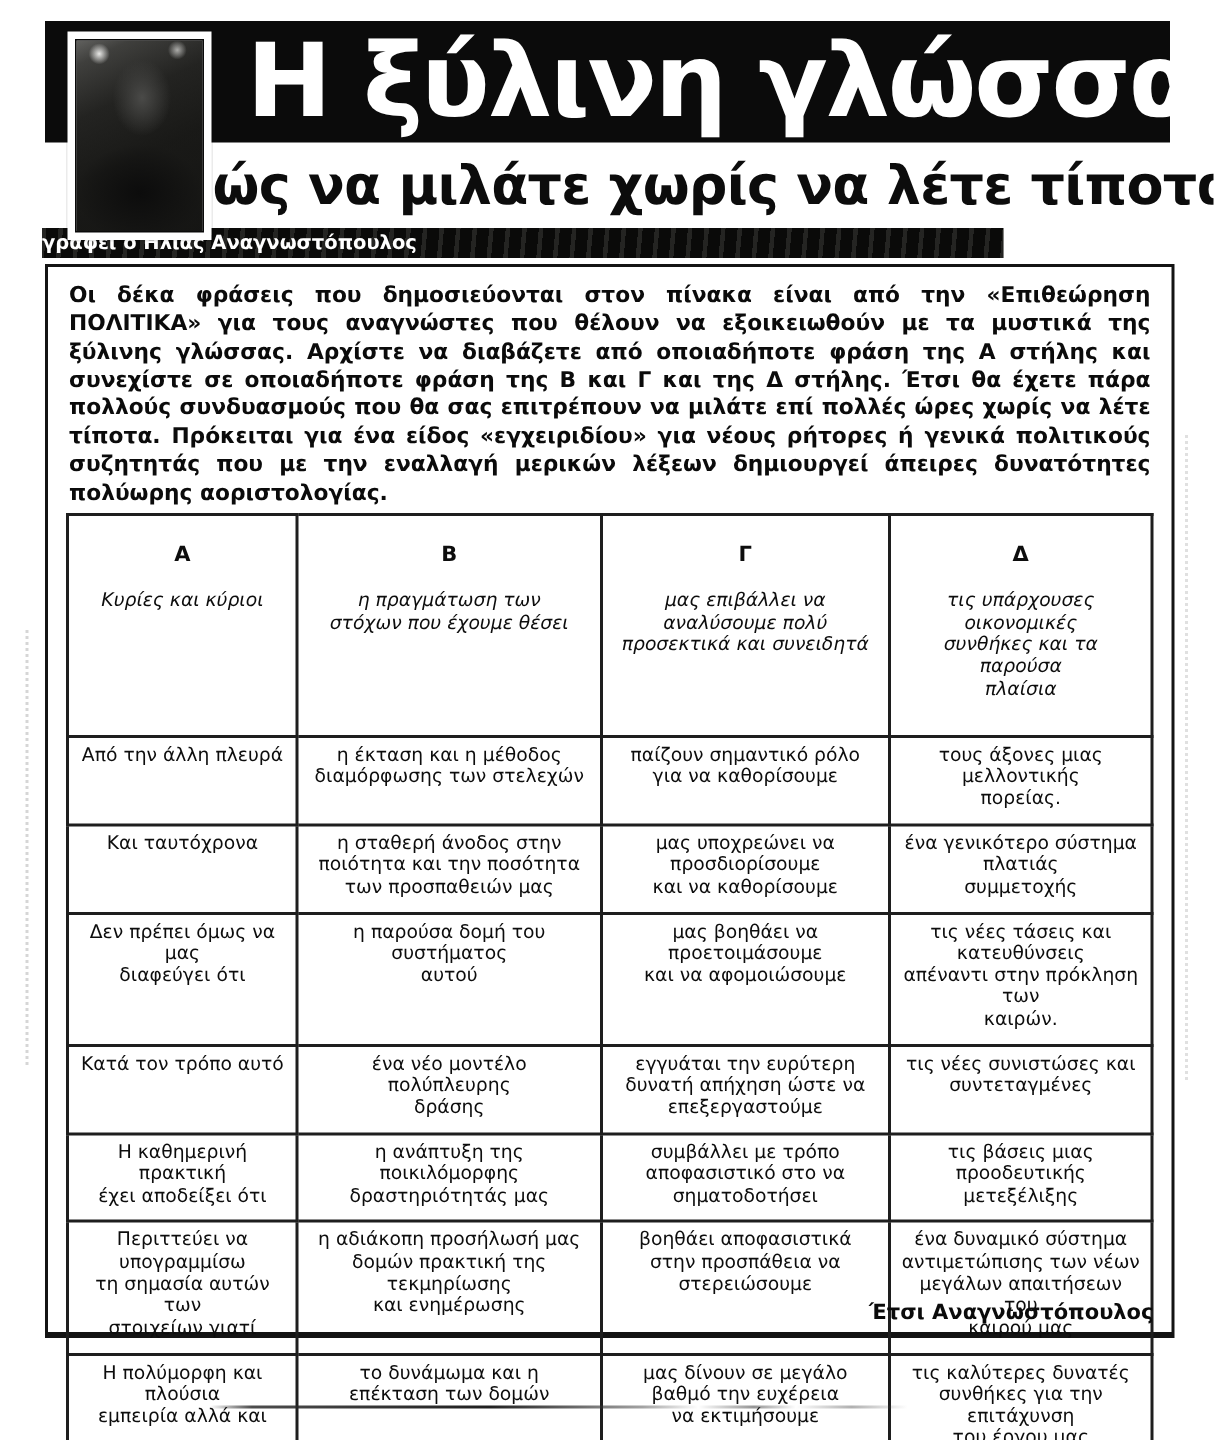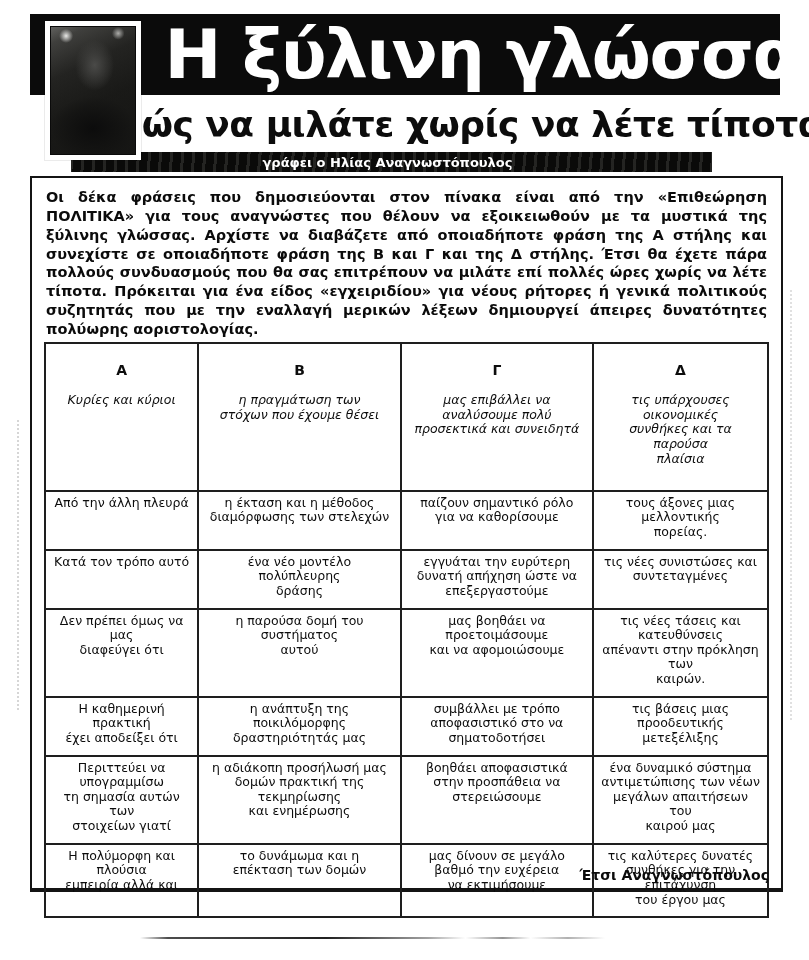--- a/index.html
+++ b/index.html
@@ -24,23 +24,22 @@
     position:absolute; left:150px; top:97px; width:634px; height:54px;
     display:flex; align-items:center; justify-content:center;
     font-size:36px; font-weight:700; letter-spacing:-0.5px; color:#0c0c0c;
     white-space:nowrap;
   }
   .byline-bar {
     position:absolute; left:28px; top:152px; width:641px; height:20px;
     background:
       repeating-linear-gradient(95deg, rgba(130,130,124,0.22) 0 3px, rgba(0,0,0,0) 3px 11px),
       #0a0a09;
-    display:flex; align-items:center; justify-content:center;
+    display:flex; align-items:center; justify-content:flex-start;
     padding-right:8px;
-    margin-left:43px;
   }
   .byline-text { color:#ffffff; font-size:13px; font-weight:700; }
 
   
   .photo-frame {
     position:absolute; left:45px; top:21px; width:96px; height:139px;
     background:#ffffff; padding:5px;
     box-shadow:0 0 0 1px rgba(0,0,0,0.08);
   }
   .photo-inner {
@@ -157,39 +156,51 @@
         <tr>
           <td>Από την άλλη πλευρά</td>
           <td>η έκταση και η μέθοδος
 διαμόρφωσης των στελεχών</td>
           <td>παίζουν σημαντικό ρόλο
 για να καθορίσουμε</td>
           <td>τους άξονες μιας μελλοντικής
 πορείας.</td>
         </tr>
         <tr>
-          <td>Κατά τον τρόπο αυτό</td>
-          <td>ένα νέο μοντέλο πολύπλευρης
-δράσης</td>
-          <td>εγγυάται την ευρύτερη
-δυνατή απήχηση ώστε να
-επεξεργαστούμε</td>
-          <td>τις νέες συνιστώσες και
-συντεταγμένες</td>
+          <td>Και ταυτόχρονα</td>
+          <td>η σταθερή άνοδος στην
+ποιότητα και την ποσότητα
+των προσπαθειών μας</td>
+          <td>μας υποχρεώνει να
+προσδιορίσουμε
+και να καθορίσουμε</td>
+          <td>ένα γενικότερο σύστημα
+πλατιάς
+συμμετοχής</td>
         </tr>
         <tr>
           <td>Δεν πρέπει όμως να μας
 διαφεύγει ότι</td>
           <td>η παρούσα δομή του συστήματος
 αυτού</td>
           <td>μας βοηθάει να προετοιμάσουμε
 και να αφομοιώσουμε</td>
           <td>τις νέες τάσεις και κατευθύνσεις
 απέναντι στην πρόκληση των
 καιρών.</td>
+        </tr>
+        <tr>
+          <td>Κατά τον τρόπο αυτό</td>
+          <td>ένα νέο μοντέλο πολύπλευρης
+δράσης</td>
+          <td>εγγυάται την ευρύτερη
+δυνατή απήχηση ώστε να
+επεξεργαστούμε</td>
+          <td>τις νέες συνιστώσες και
+συντεταγμένες</td>
         </tr>
         <tr>
           <td>Η καθημερινή πρακτική
 έχει αποδείξει ότι</td>
           <td>η ανάπτυξη της ποικιλόμορφης
 δραστηριότητάς μας</td>
           <td>συμβάλλει με τρόπο
 αποφασιστικό στο να
 σηματοδοτήσει</td>
           <td>τις βάσεις μιας προοδευτικής

